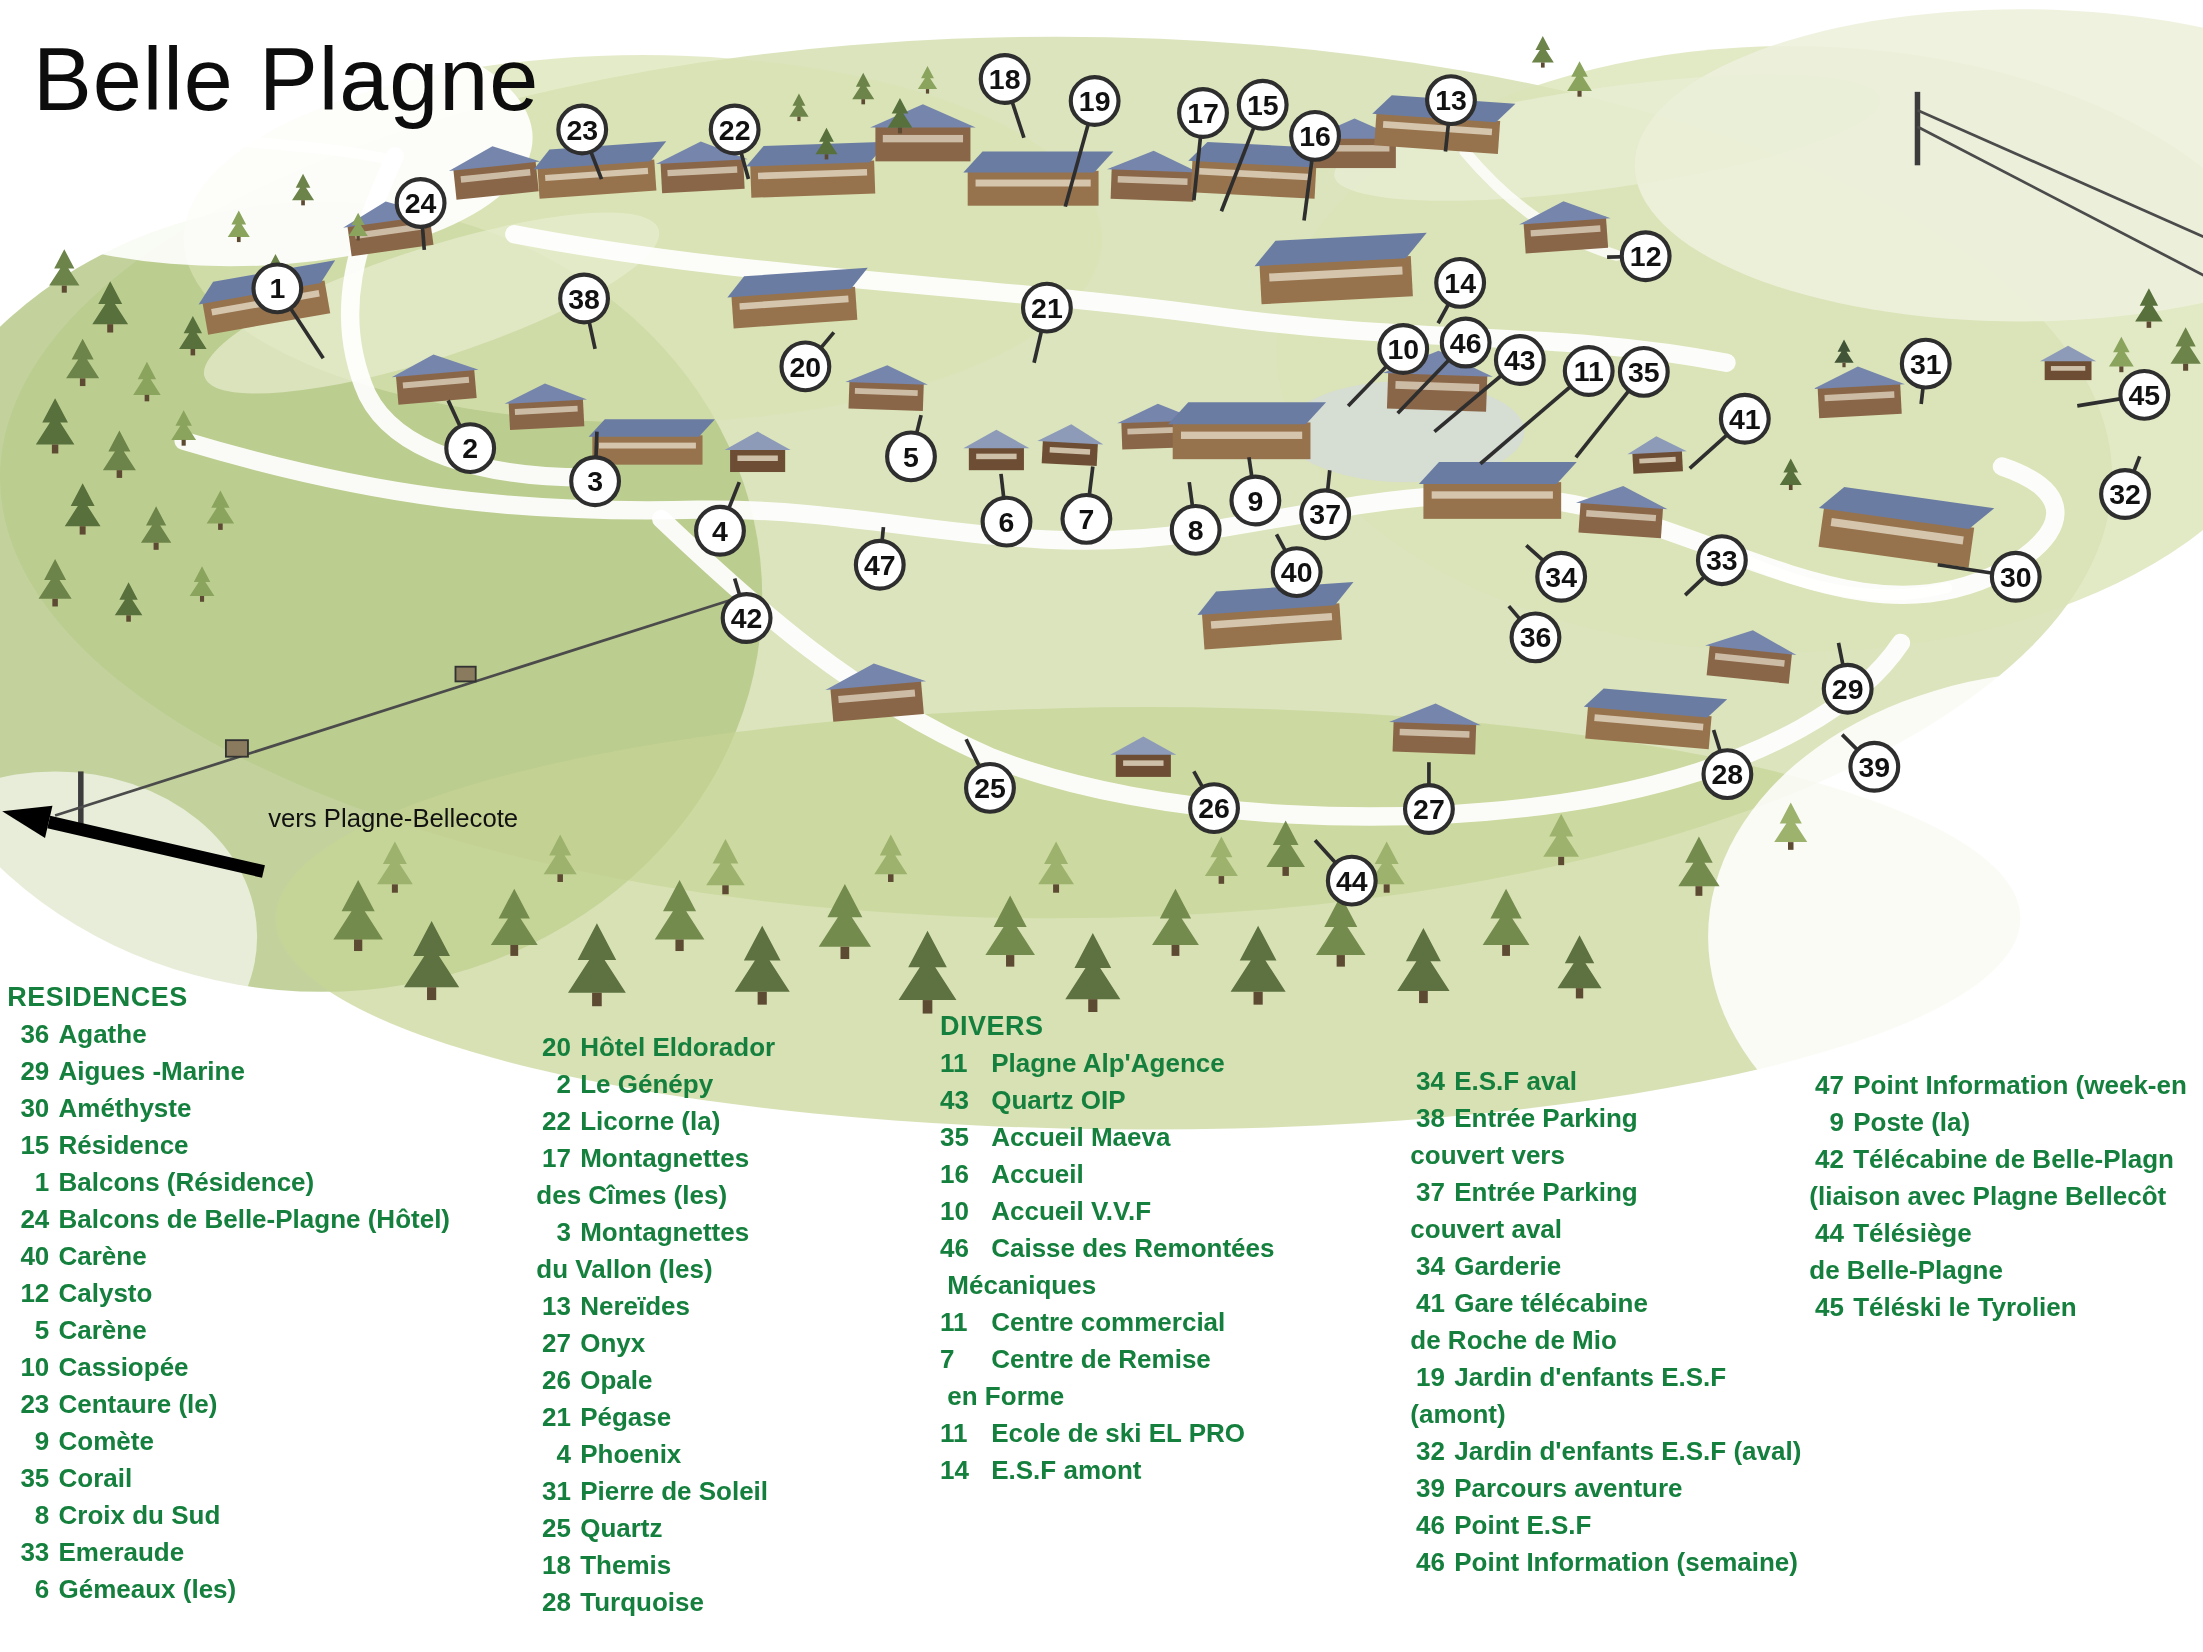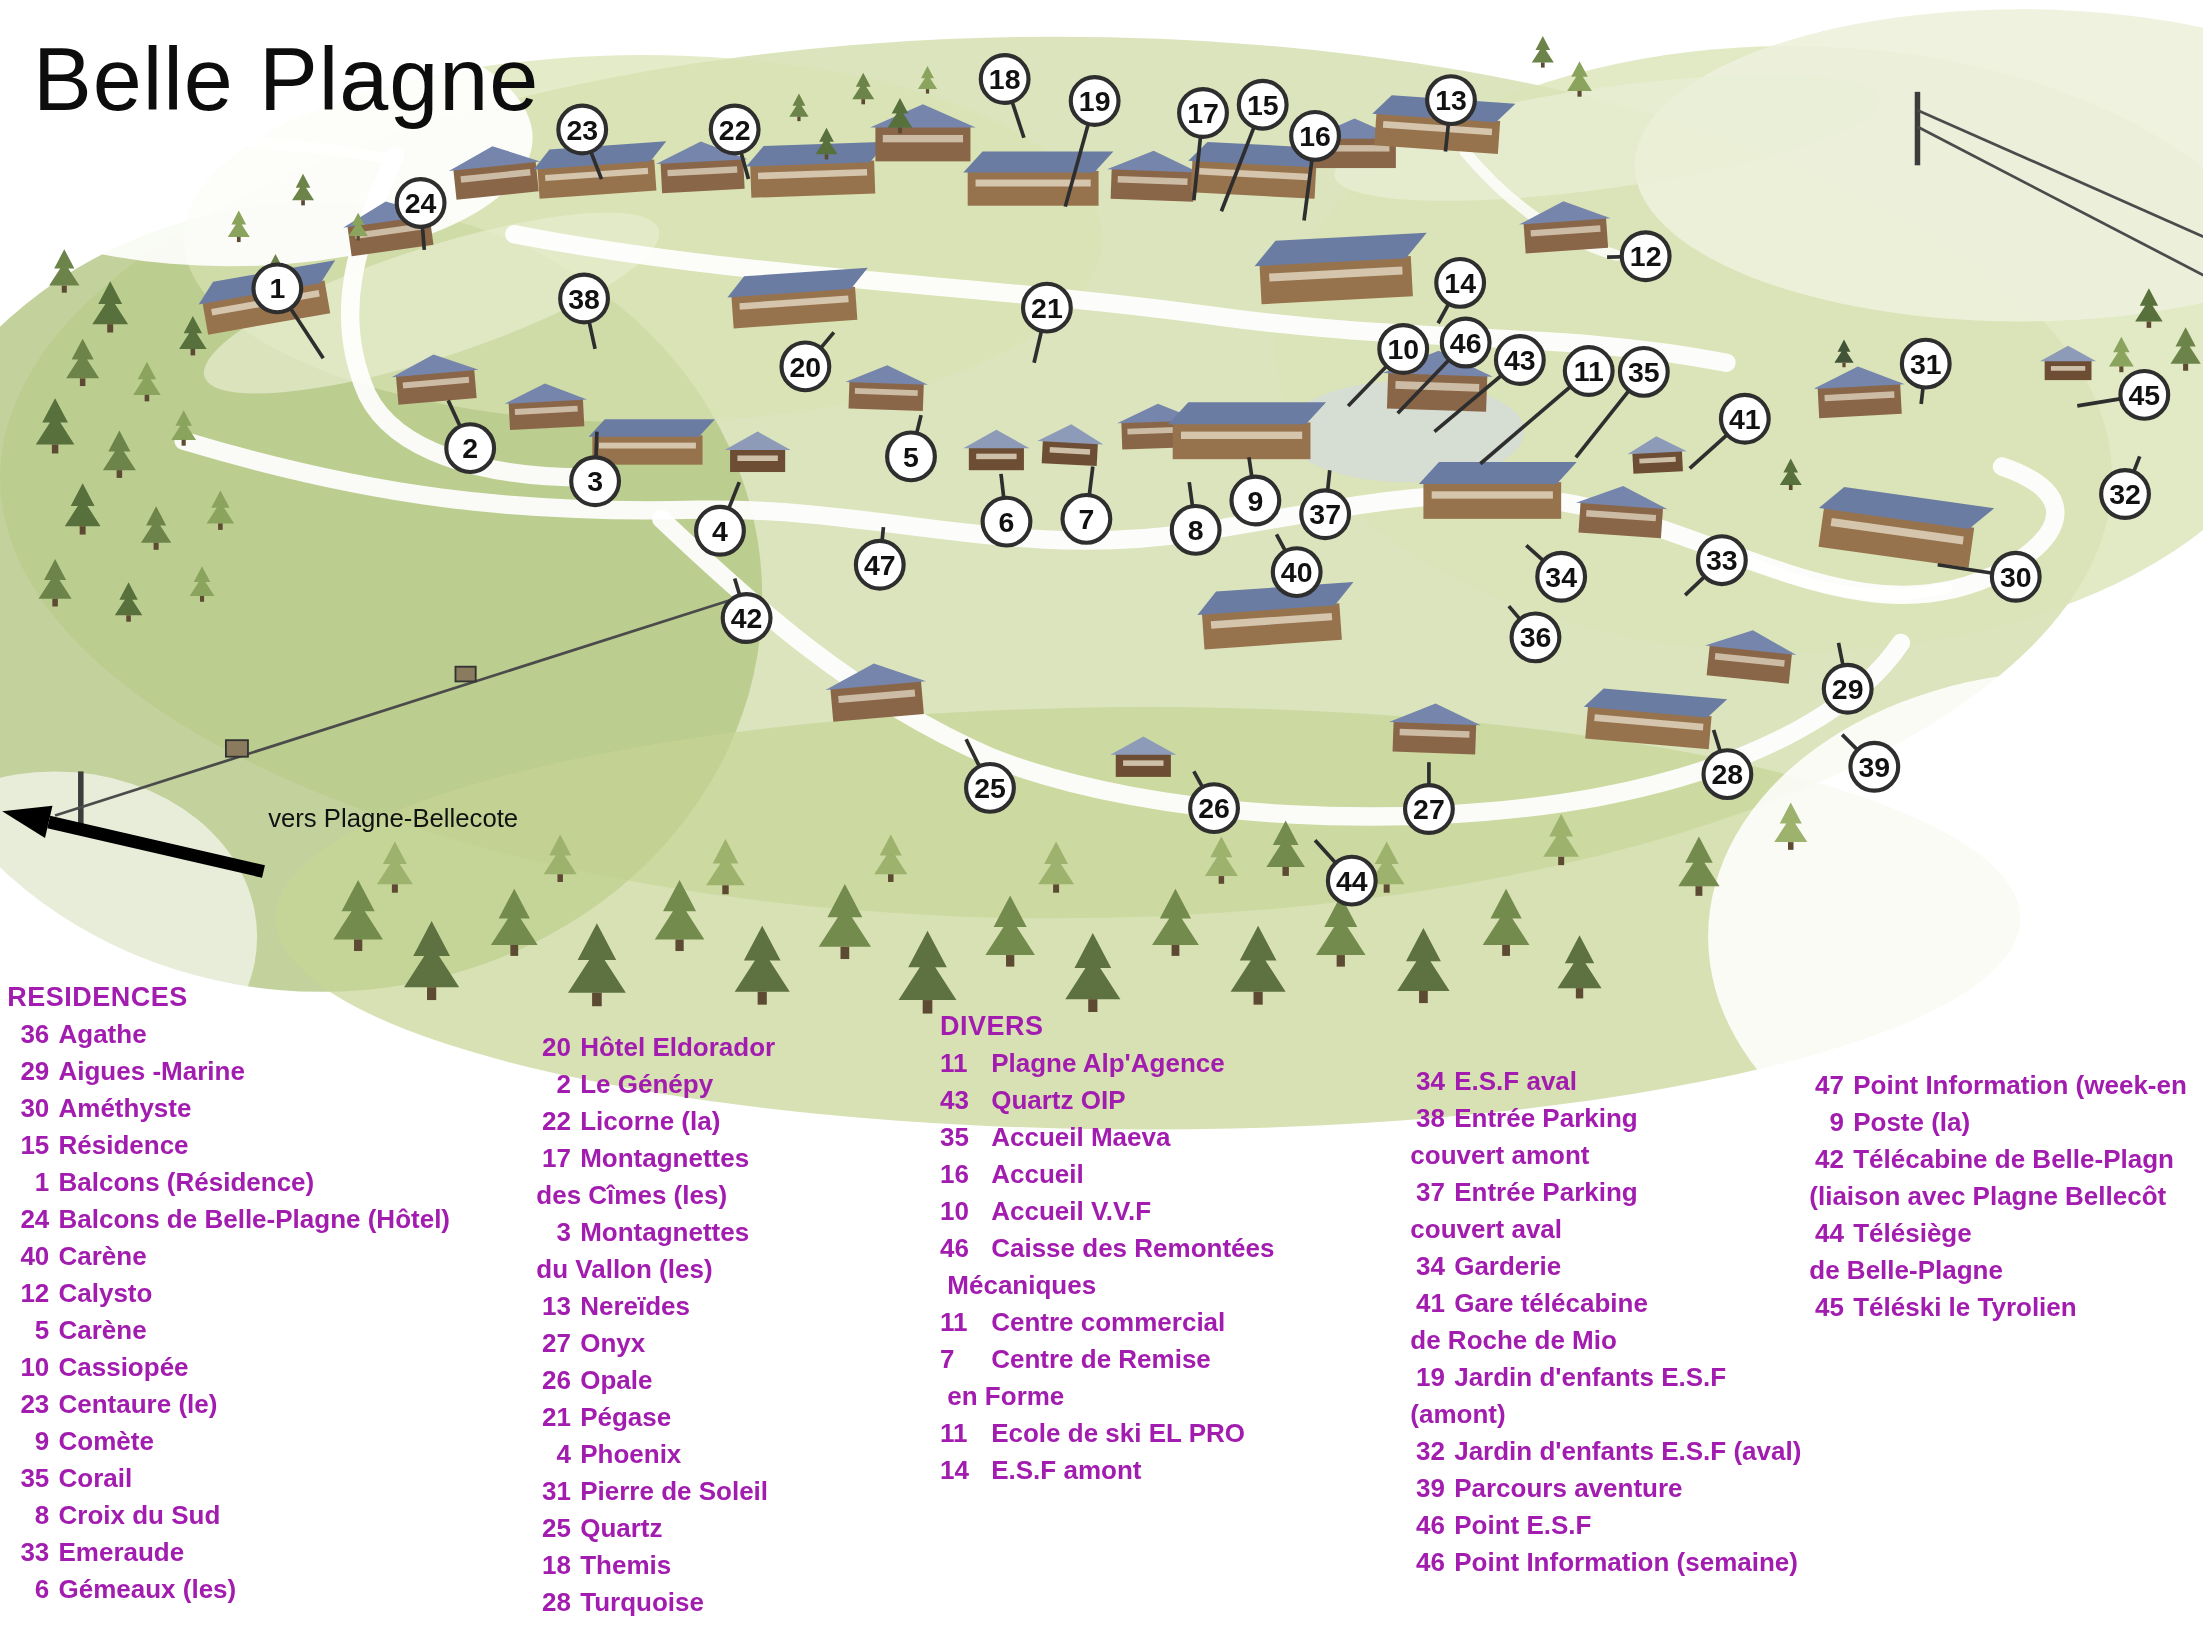--- a/index.html
+++ b/index.html
@@ -12,21 +12,21 @@
   .title-text{font-family:"Liberation Sans",sans-serif;font-size:96px;font-weight:400;fill:#0d0d0d;letter-spacing:1px;}
   .arrow-label{font-family:"Liberation Sans",sans-serif;font-size:28px;font-weight:400;fill:#111;}
   .marker-line{stroke:#2e2e2e;stroke-width:4;}
   .marker-circle{fill:#ffffff;stroke:#2e2e2e;stroke-width:4.5;}
   .marker-num{font-family:"Liberation Sans",sans-serif;font-size:31px;font-weight:700;fill:#111;text-anchor:middle;}
   .road{fill:none;stroke:#ffffff;stroke-width:20;stroke-linecap:round;opacity:.92;}
   .trail{fill:none;stroke:#ffffff;stroke-width:12;stroke-linecap:round;opacity:.8;}
   .cable{stroke:#4b4b4b;stroke-width:3;}
   .mast{stroke:#3c3c3c;stroke-width:6;}
 
-  .legend-col{position:absolute;color:#a21caf;font-size:26px;font-weight:700;line-height:37px;white-space:nowrap;}
+  .legend-col{position:absolute;color:#15803d;font-size:26px;font-weight:700;line-height:37px;white-space:nowrap;}
   .lhead{font-size:27px;letter-spacing:0.5px;}
   .row{display:flex;}
   .num{width:42px;text-align:right;padding-right:9.2px;flex:0 0 42px;}
   .col-left .num{text-align:left;}
   .lab{flex:1;}
   .cont .lab{padding-left:7.3px;}
 </style>
 </head>
 <body>
 
@@ -625,21 +625,21 @@
   <div>
       <div class="row">
         <span class="num">34</span>
         <span class="lab">E.S.F aval</span>
       </div>
       <div class="row">
         <span class="num">38</span>
         <span class="lab">Entrée Parking</span>
       </div>
       <div class="row cont">
-        <span class="lab">couvert amont</span>
+        <span class="lab">couvert vers</span>
       </div>
       <div class="row">
         <span class="num">37</span>
         <span class="lab">Entrée Parking</span>
       </div>
       <div class="row cont">
         <span class="lab">couvert aval</span>
       </div>
       <div class="row">
         <span class="num">34</span>

